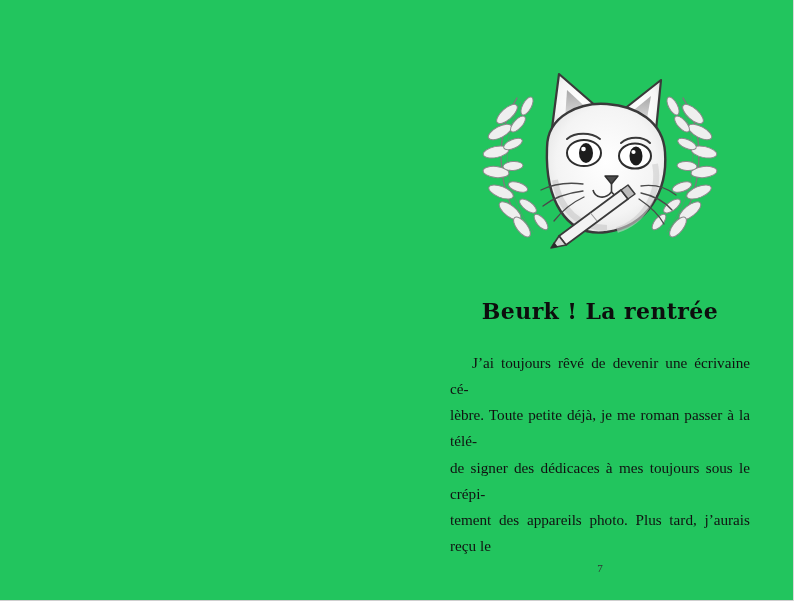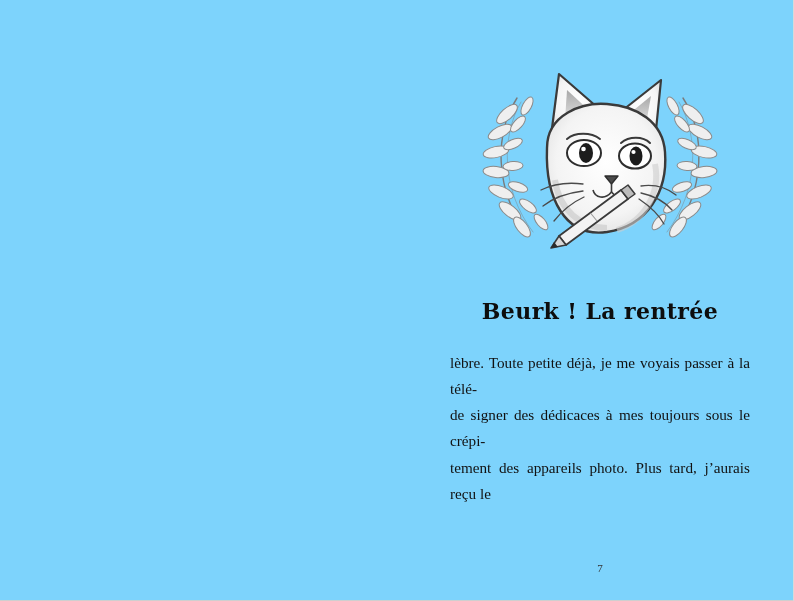--- a/index.html
+++ b/index.html
@@ -11,21 +11,21 @@
     width: 794px;
     height: 601px;
     font-family: "Liberation Serif", serif;
     color: #111;
     overflow: hidden;
   }
   .page {
     position: relative;
     width: 794px;
     height: 601px;
-    background: #7dd3fc;
+    background: #22c55e;
     box-sizing: border-box;
   }
   
   .page::after {
     content: "";
     position: absolute;
     right: 0;
     top: 0;
     bottom: 0;
     width: 1px;
@@ -206,21 +206,22 @@
             <path d="M166 150 L173 159 L180 154 L173 145 Z" fill="#bdbdbd" stroke="#3a3a3a" stroke-width="1.5" stroke-linejoin="round"></path>
             <path d="M135.5 173 L142 181" fill="none" stroke="#9b9b9b" stroke-width="1.1"></path>
           </g>
         </g>
       </svg>
     </div>
 
     <h1 class="chapter-title">Beurk ! La rentrée</h1>
 
     <div class="body-text">
-      <p>lèbre. Toute petite déjà, je me voyais passer à la télé-</p>
+      <p><span class="first-indent"></span><span>J’ai toujours rêvé de devenir une écrivaine cé-</span></p>
+      <p>lèbre. Toute petite déjà, je me roman passer à la télé-</p>
       <p>de signer des dédicaces à mes toujours sous le crépi-</p>
       <p>tement des appareils photo. Plus tard, j’aurais reçu le</p>
 
     </div>
 
   </div>
 
   <div class="folio">7</div>
   <div class="page-bottom-edge"></div>
 </div>

